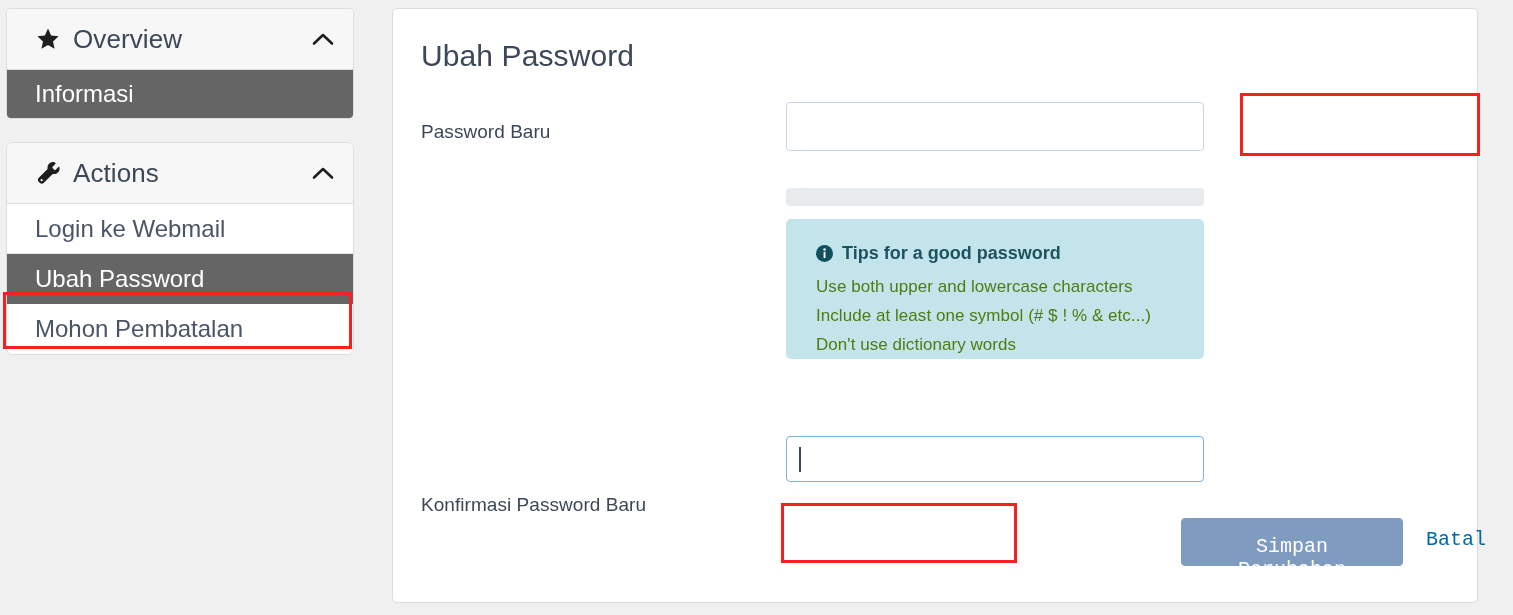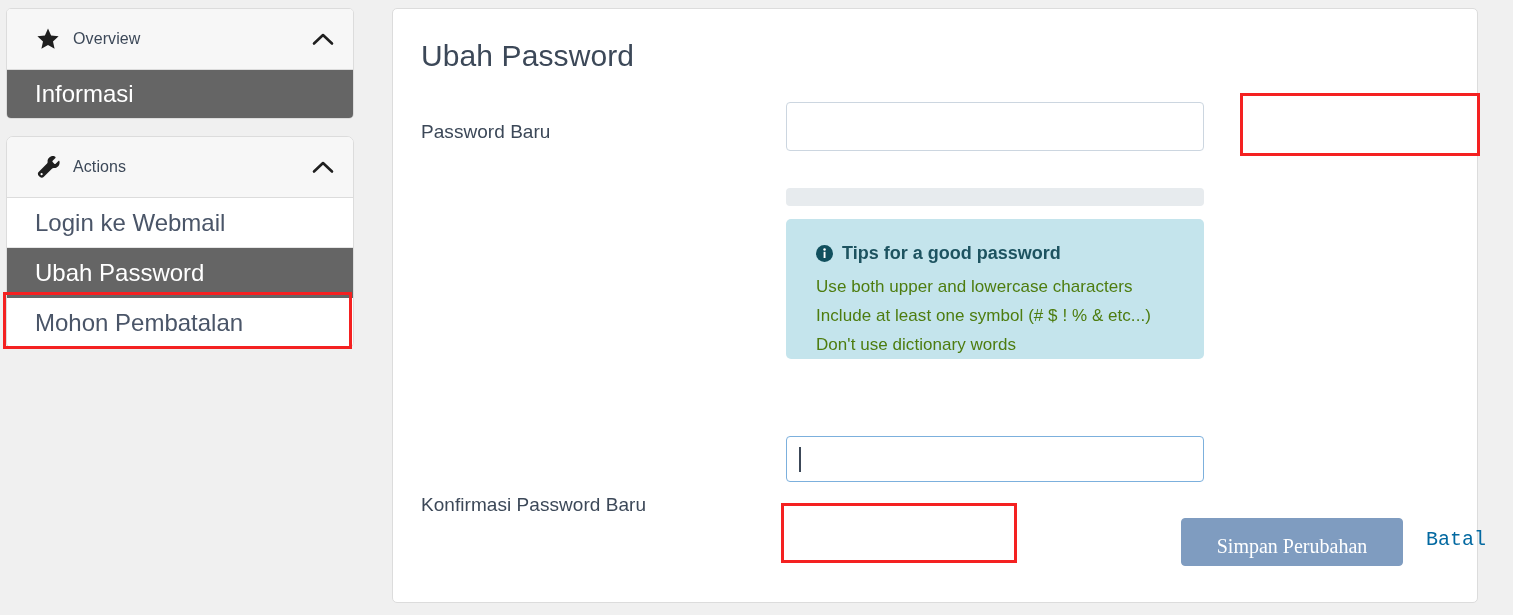--- a/index.html
+++ b/index.html
@@ -49,21 +49,21 @@
     width: 26px;
     height: 26px;
     display: flex;
     align-items: center;
     justify-content: center;
     color: #2b2b2b;
     margin-right: 12px;
     flex: 0 0 auto;
   }
   .card-header .hdr-title {
-    font-size: 16px;
+    font-size: 26px;
     color: #3c4858;
     font-weight: 400;
     flex: 1 1 auto;
     letter-spacing: 0.1px;
   }
   .chev {
     width: 24px;
     height: 24px;
     flex: 0 0 auto;
     display: flex;
@@ -84,21 +84,21 @@
   }
   .nav-item:last-child { border-bottom: none; }
   .nav-item.active {
     background: #656565;
     color: #ffffff;
     border-bottom-color: #656565;
   }
 
   .card-overview { position: absolute; left: 0; top: 8px; width: 346px; }
   .card-overview .nav-item { height: 48px; }
-  .card-actions  { position: absolute; left: 0; top: 136px; width: 346px; border-radius: 7px; }
+  .card-actions  { position: absolute; left: 0; top: 142px; width: 346px; border-radius: 7px; }
 
   
   .redbox {
     position: absolute;
     border: 3px solid #f42121;
     box-sizing: border-box;
     pointer-events: none;
     z-index: 40;
   }
   #redbox-sidebar { left: 3px; top: 292px; width: 349px; height: 57px; }
@@ -210,21 +210,21 @@
 
   .btn-save {
     position: absolute;
     left: 788px;
     top: 509px;
     width: 222px;
     height: 48px;
     background: #7f9cc0;
     border: 1px solid #7f9cc0;
     border-radius: 4px;
-    font-family: Liberation Serif, serif;
+    font-family: Liberation Mono, monospace;
     font-size: 20px;
     color: #ffffff;
     cursor: pointer;
     padding: 16px;
   }
   .btn-cancel {
     position: absolute;
     left: 1033px;
     top: 519px;
     font-size: 20px;

